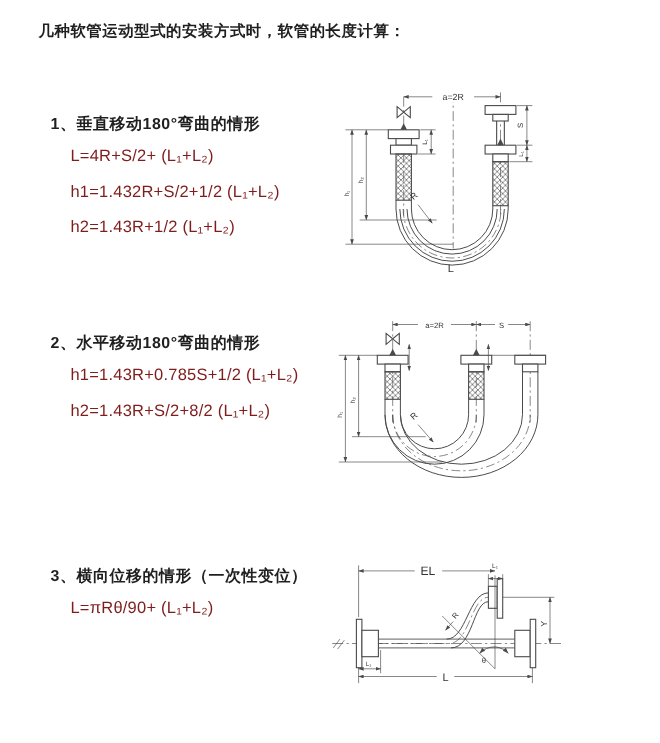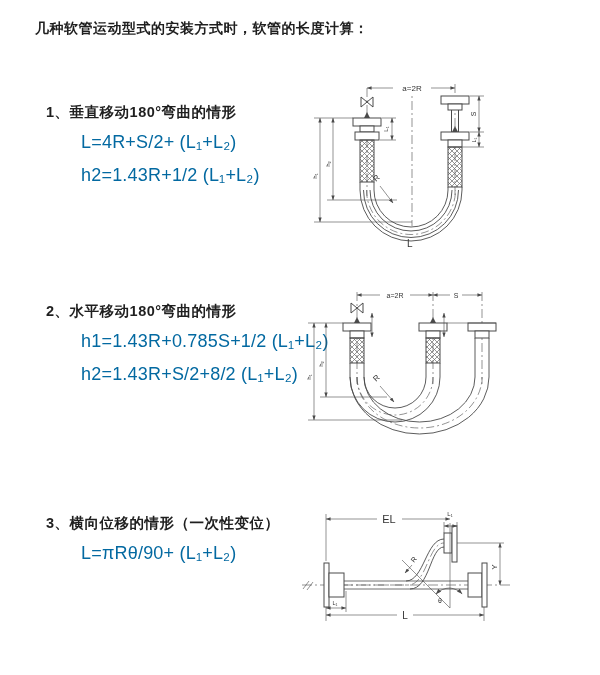--- a/index.html
+++ b/index.html
@@ -11,34 +11,35 @@
   .doc-title{
     position:absolute;left:35px;top:20px;
     font-size:14px;font-weight:700;letter-spacing:.5px;white-space:nowrap;
   }
   .sec-heading{
     position:absolute;left:46px;
     font-size:14.5px;font-weight:700;letter-spacing:.5px;white-space:nowrap;
   }
   .formula-block{
     position:absolute;left:64px;
-    font-size:18px;line-height:32.5px;letter-spacing:.2px;color:#0369a1;white-space:nowrap;margin-left:17px;
+    font-size:15px;line-height:32.5px;letter-spacing:.2px;color:#7f1d1d;white-space:nowrap;
   }
   .diagram{position:absolute;}
   svg text{font-family:"Liberation Sans","DejaVu Sans",sans-serif;fill:#333;}
   svg{display:block;}
 </style>
 </head>
 <body>
 
 <div class="doc-title">几种软管运动型式的安装方式时，软管的长度计算：</div>
 
 <div class="sec-heading" style="top:103px;">1、垂直移动180°弯曲的情形</div>
 <div class="formula-block" style="top:126px;">
   <div>L=4R+S/2+ (L₁+L₂)</div>
+  <div>h1=1.432R+S/2+1/2 (L₁+L₂)</div>
   <div>h2=1.43R+1/2 (L₁+L₂)</div>
 </div>
 
 <div class="sec-heading" style="top:302px;">2、水平移动180°弯曲的情形</div>
 <div class="formula-block" style="top:325px;">
   <div>h1=1.43R+0.785S+1/2 (L₁+L₂)</div>
   <div>h2=1.43R+S/2+8/2 (L₁+L₂)</div>
 </div>
 
 <div class="sec-heading" style="top:514px;">3、横向位移的情形（一次性变位）</div>

